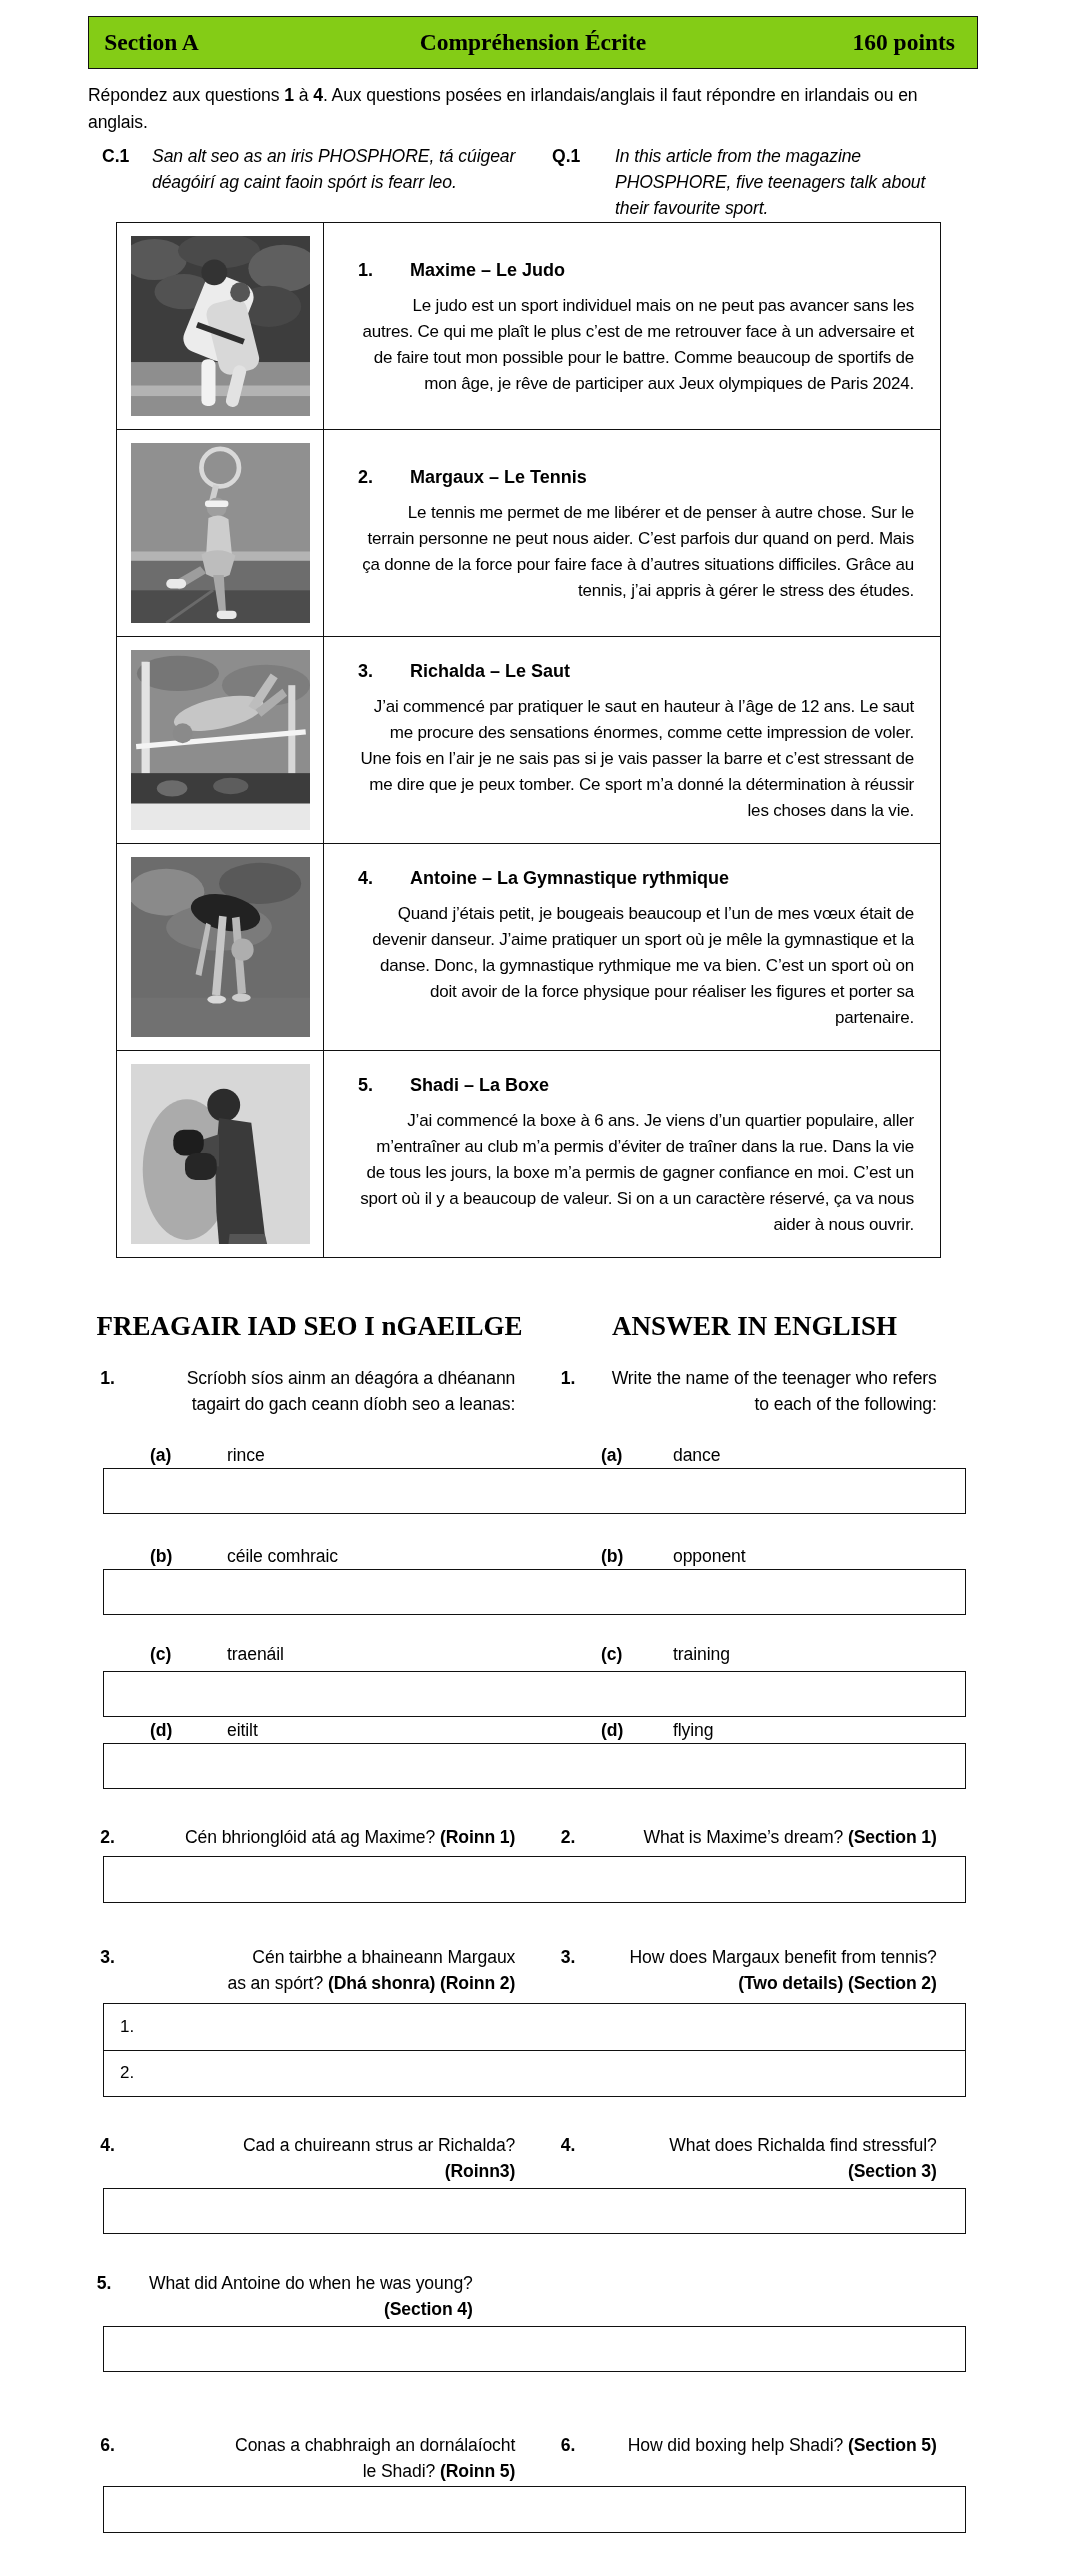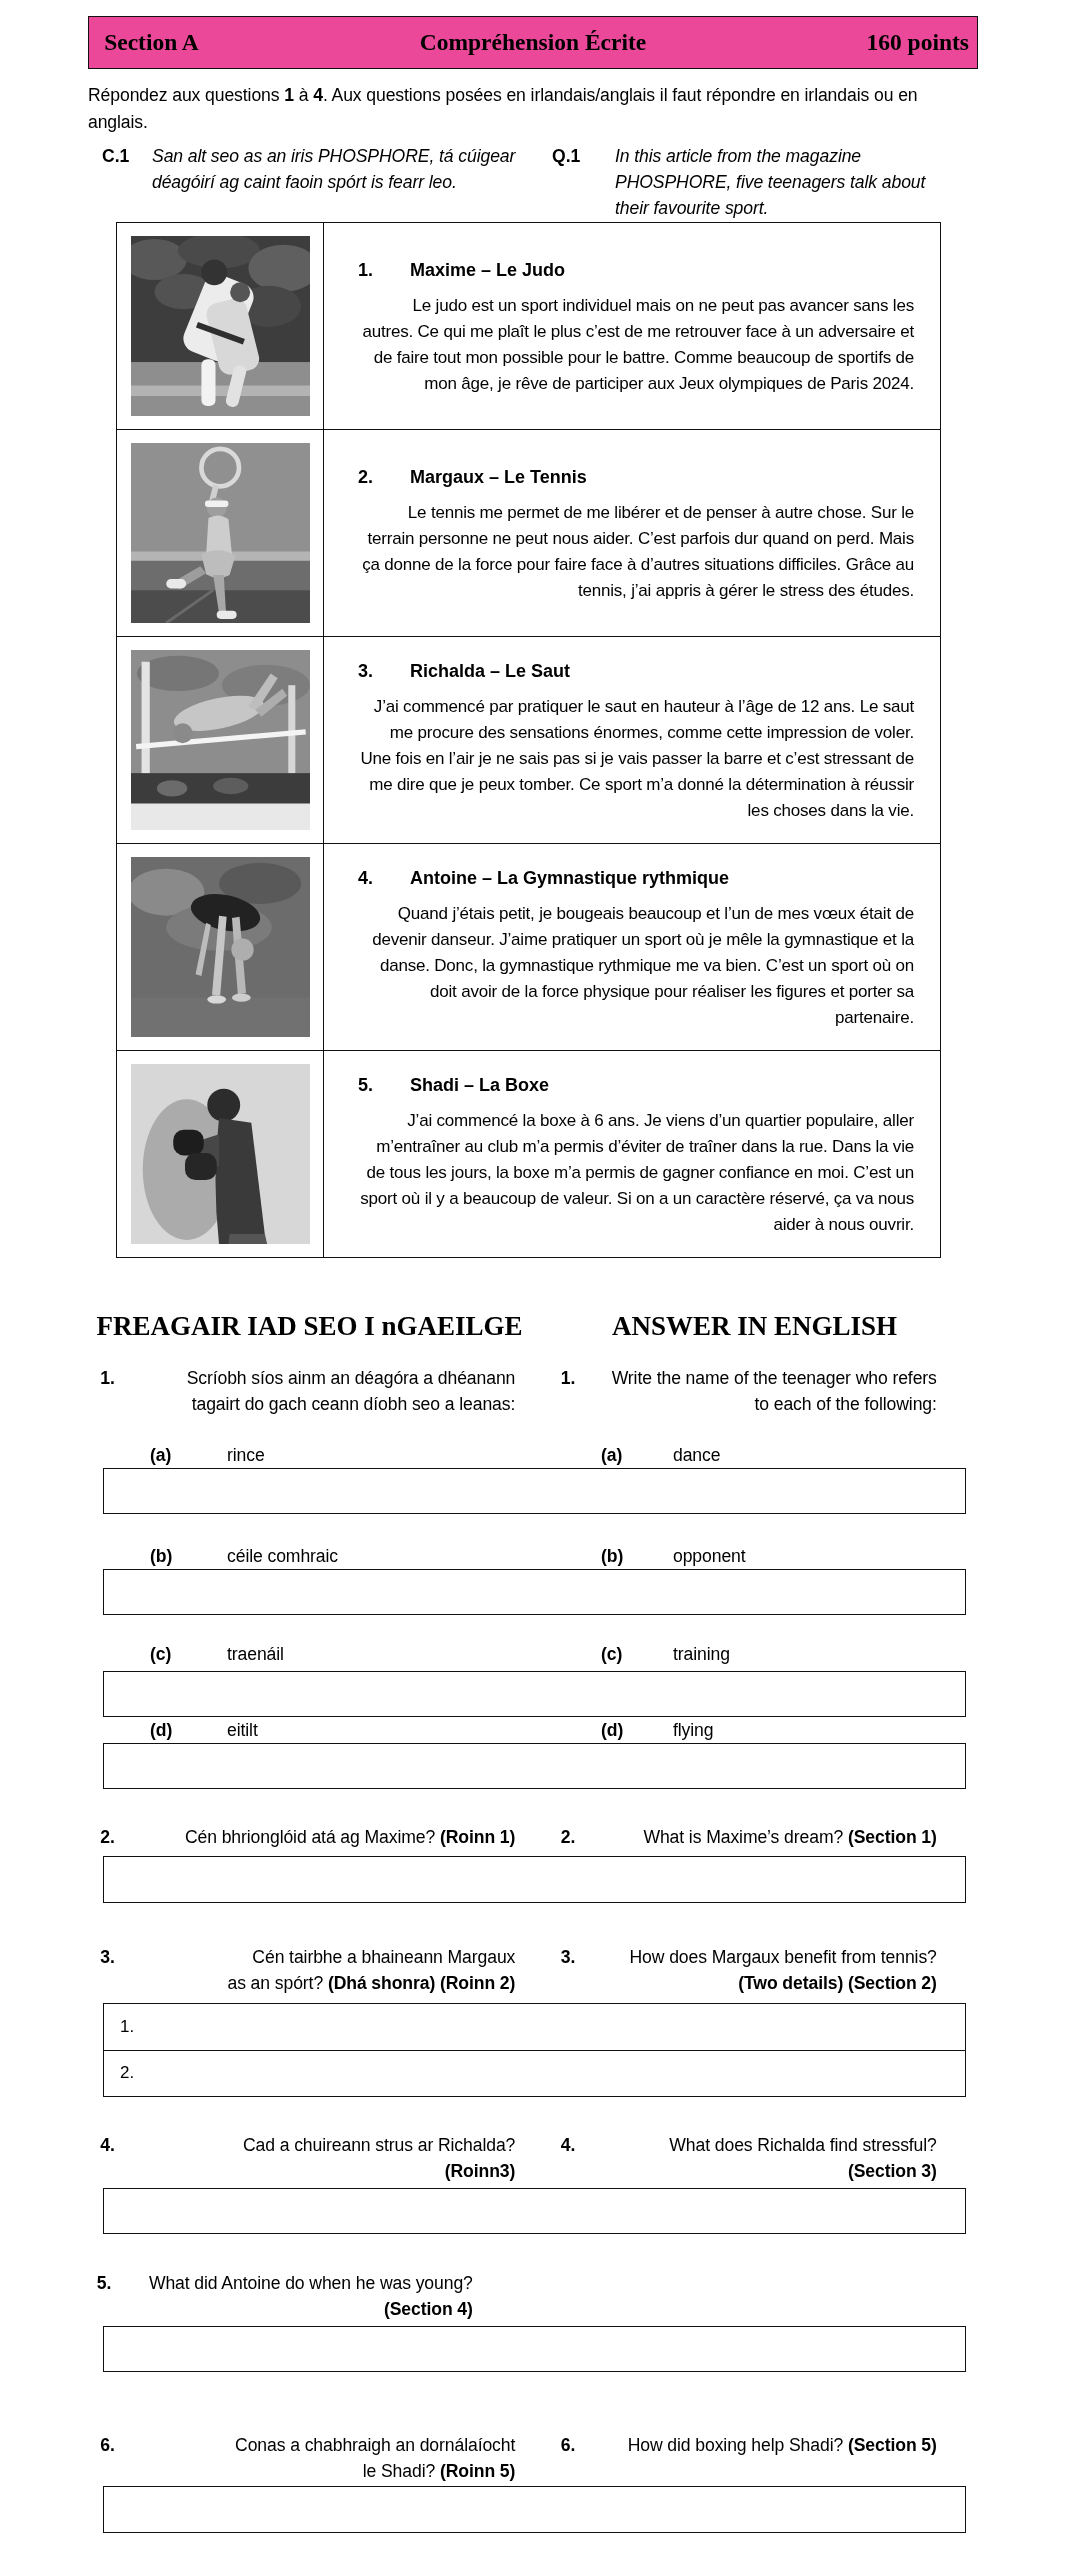--- a/index.html
+++ b/index.html
@@ -5,27 +5,27 @@
   * { margin:0; padding:0; box-sizing:border-box; }
   html,body { background:#e8e8e8; }
   .page {
     position:relative; width:1066px; height:2576px; background:#ffffff;
     margin:0 auto; overflow:hidden; color:#000;
     font-family:"Liberation Sans", sans-serif;
   }
   
   .header-bar {
     position:absolute; left:88px; top:16px; width:890px; height:53px;
-    background:#ec4899; border:1.8px solid #111;
+    background:#84cc16; border:1.8px solid #111;
     display:flex; align-items:center;
     font-family:"Liberation Serif", serif; font-weight:bold; font-size:23.5px;
   }
   .hb-left  { width:252px; padding-left:15.2px; }
   .hb-center{ flex:1; text-align:center; }
-  .hb-right { width:252px; padding-right:8px; text-align:right; }
+  .hb-right { width:252px; padding-right:22px; text-align:right; }
 
   
   .instructions {
     position:absolute; left:88px; top:82px; width:889px;
     font-size:17.6px; line-height:27px; letter-spacing:-0.1px;
   }
   .cq-row { position:absolute; left:88px; top:143px; width:892px; display:flex;
             font-size:17.6px; line-height:26px; }
   .cq-left  { width:464px; padding-left:14px; }
   .cq-right { flex:1; }

